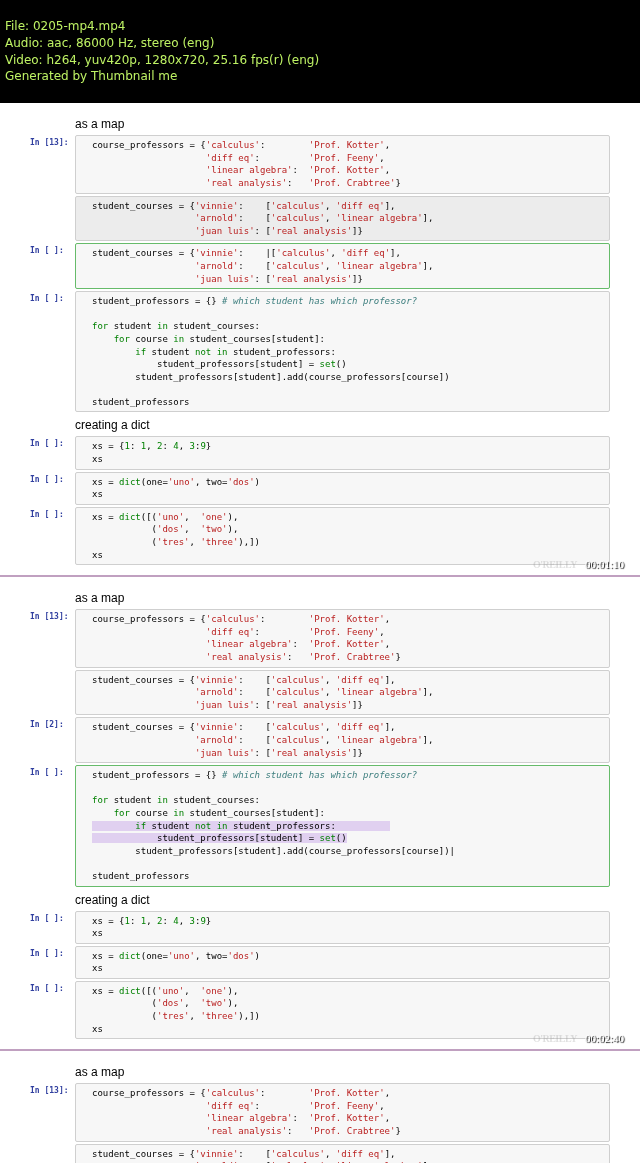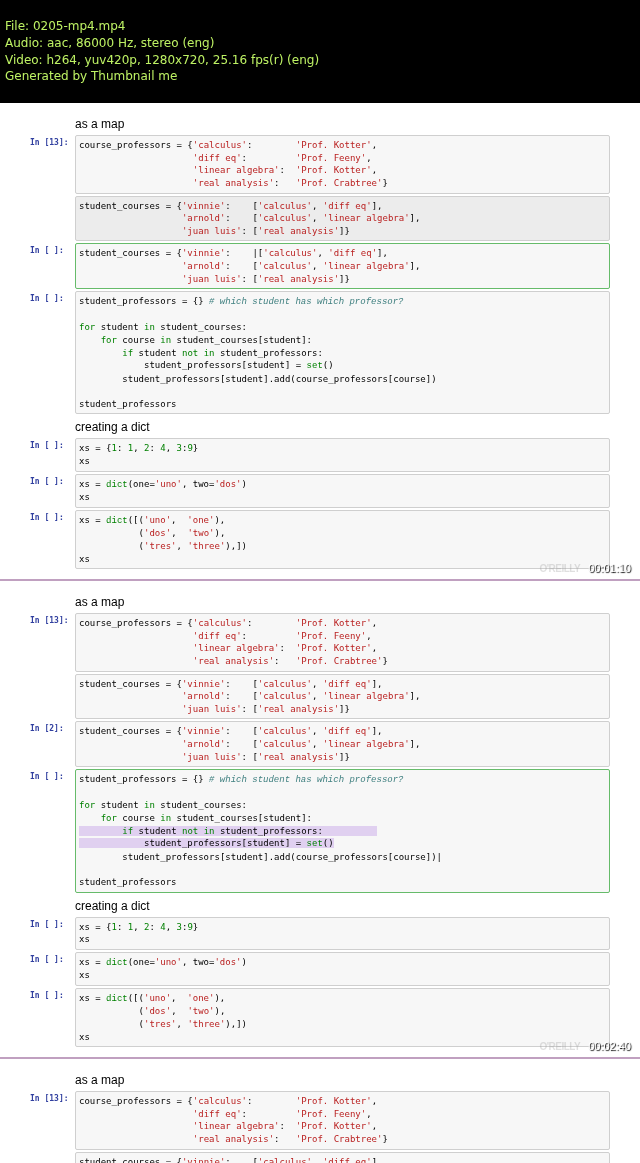--- a/index.html
+++ b/index.html
@@ -3,31 +3,31 @@
 <meta charset="utf-8">
 <style>
 * { margin: 0; padding: 0; box-sizing: border-box; }
 body { font-family: "DejaVu Sans Mono", Consolas, monospace; font-size: 9px; background: #fff; width: 640px; }
 .header { background: #000; color: #bef264; padding: 18px 5px; font-family: "DejaVu Sans", Arial, sans-serif; font-size: 12px; line-height: 1.4; }
 .frame { border-bottom: 2px solid #c0a0c0; padding: 8px 0; position: relative; }
 .frame:last-child { border-bottom: none; }
 .section-title { font-weight: normal; font-size: 12px; margin: 6px 0 4px 75px; color: #000; font-family: Helvetica, Arial, sans-serif; }
 .cell { display: flex; margin: 2px 30px; }
 .prompt { width: 45px; flex-shrink: 0; color: #303F9F; font-weight: bold; font-size: 8px; padding-top: 3px; text-align: left; padding-right: 5px; }
-.code-box { flex: 1; border: 1px solid #cfcfcf; border-radius: 2px; padding: 3px 3px; background: #f7f7f7; line-height: 1.4; }
+.code-box { flex: 1; border: 1px solid #cfcfcf; border-radius: 2px; padding: 3px 16px; background: #f7f7f7; line-height: 1.4; }
 .code-box.green { border-color: #66bb6a; }
 .code-box.gray { background: #ececec; }
 .k { color: #008000; font-weight: normal; }
 .s { color: #ba2121; }
-.c { color: #408080; font-style: italic; font-family: Liberation Mono, monospace; }
+.c { color: #408080; font-style: italic; }
 .m { color: #008000; }
-.builtin { color: #008000; font-family: Liberation Mono, monospace; }
+.builtin { color: #008000; }
 .hl { background: #e0d0f0; }
 pre { white-space: pre; font-family: inherit; }
-.watermark { position: absolute; right: 9px; bottom: 5px; color: #999; font-size: 10px; font-family: Liberation Sans, sans-serif; }
+.watermark { position: absolute; right: 16px; bottom: 5px; color: #999; font-size: 10px; font-family: Liberation Serif, serif; }
 .watermark .orei { opacity: 0.3; font-weight: bold; letter-spacing: -0.5px; margin-right: 8px; }
 .timestamp { color: #fff; text-shadow: 1px 1px 1px #000; font-size: 11px; }
 </style>
 </head>
 <body>
 
 <div class="header">
   <div>File: 0205-mp4.mp4</div>
   <div>Audio: aac, 86000 Hz, stereo (eng)</div>
   <div>Video: h264, yuv420p, 1280x720, 25.16 fps(r) (eng)</div>

